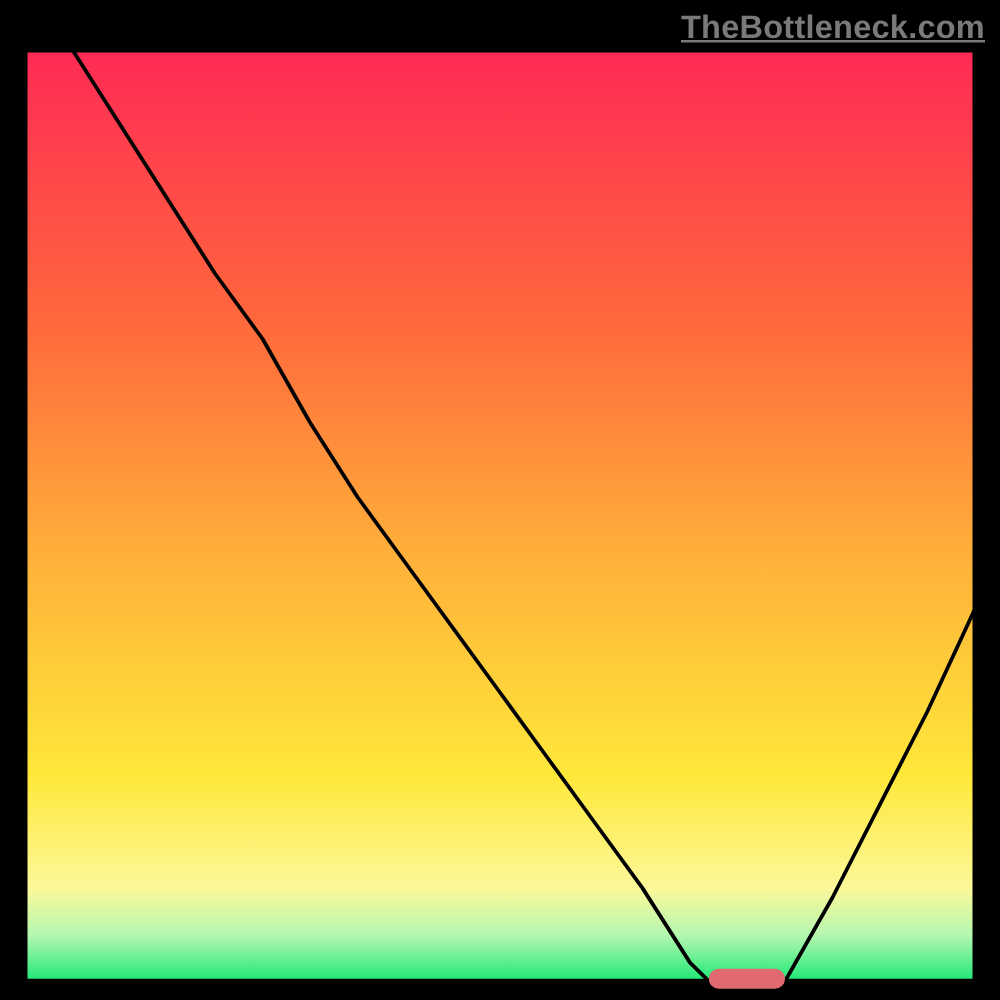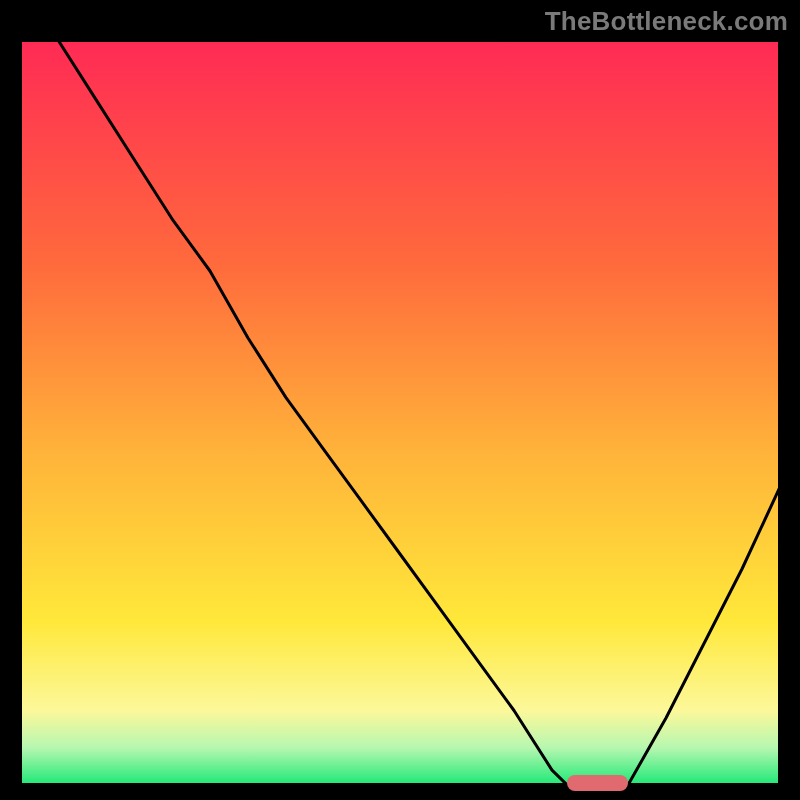--- a/index.html
+++ b/index.html
@@ -27,20 +27,21 @@
   }
   .watermark {
     position: absolute;
     top: 6px;
     right: 12px;
     font-family: Arial, Helvetica, sans-serif;
     font-size: 26px;
     font-weight: 600;
     color: #7a7a7a;
     letter-spacing: 0.2px;
+    text-decoration: underline;
   }
   .marker {
     position: absolute;
     height: 16px;
     border-radius: 8px;
   }
 </style>
 </head>
 <body>
 

